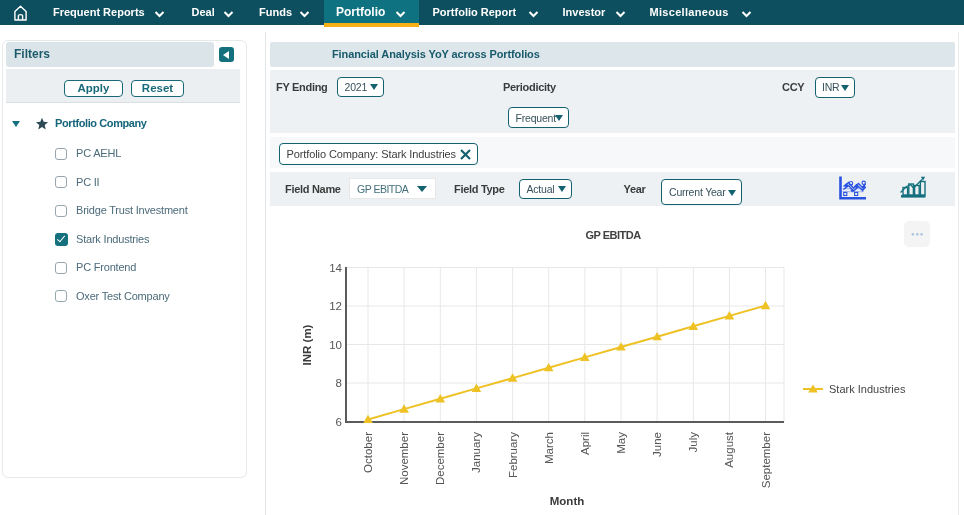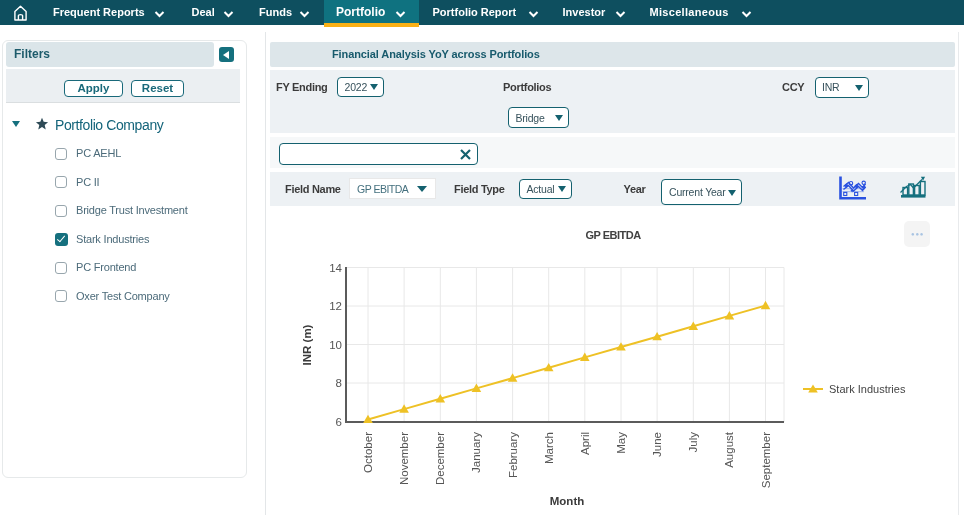--- a/index.html
+++ b/index.html
@@ -82,21 +82,21 @@
   </div>
 <div id="collbtn"></div>
 <div id="applyrow"></div>
 <div class="btn" style="left:64px;width:59px">Apply</div>
 <div class="btn" style="left:131px;width:53px">Reset</div>
 
 <div class="tri" style="left:12px;top:120.5px"></div>
 <svg class="abs" style="left:35px;top:116.5px" width="14" height="14" viewBox="0 0 15 15">
     <path d="M7.5 0.8 L9.3 5.2 L14 5.6 L10.4 8.7 L11.5 13.3 L7.5 10.8 L3.5 13.3 L4.6 8.7 L1 5.6 L5.7 5.2 Z" fill="#2e4a56"></path>
   </svg>
-<span class="lbl" style="left:55px;top:117px;font-weight:normal;color:#14647a;font-size:14px;letter-spacing:-0.4px">Portfolio Company</span>
+<span class="lbl" style="left:55px;top:117px;font-weight:bold;color:#14647a;font-size:11px;letter-spacing:-0.4px">Portfolio Company</span>
 
 <div class="cb" style="left:55px;top:147.5px"></div>
 <span class="lbl" style="left:76px;top:147px">PC AEHL</span>
 <div class="cb" style="left:55px;top:176px"></div>
 <span class="lbl" style="left:76px;top:175.5px">PC II</span>
 <div class="cb" style="left:55px;top:204.5px"></div>
 <span class="lbl" style="left:76px;top:204px">Bridge Trust Investment</span>
 <div class="cbc" style="left:54.5px;top:232.5px"></div>
 <span class="lbl" style="left:76px;top:232.5px">Stark Industries</span>
 <div class="cb" style="left:55px;top:261.5px"></div>
@@ -108,35 +108,36 @@
 <div id="vline2"></div>
 <div id="titlebar">
     <span class="t">Financial Analysis YoY across Portfolios</span>
   </div>
 <div id="row2"></div>
 <div id="row3"></div>
 <div id="row4"></div>
 
 <span class="flabel" style="left:276px;top:81px">FY Ending</span>
 <div class="sel" style="left:336.5px;top:76.5px;width:47px;height:20px">
-    <span class="tx">2022</span>
-    <span class="caret"></span>
-  </div>
-<span class="flabel" style="left:503px;top:81px">Portfolios</span>
+    <span class="tx">2021</span>
+    <span class="caret"></span>
+  </div>
+<span class="flabel" style="left:503px;top:81px">Periodicity</span>
 <div class="sel" style="left:507.5px;top:107px;width:61px;height:21px">
-    <span class="tx">Bridge</span>
+    <span class="tx">Frequent</span>
     <span class="caret"></span>
   </div>
 <span class="flabel" style="left:782px;top:81px">CCY</span>
-<div class="sel" style="left:815px;top:76.5px;width:54px;height:21px">
+<div class="sel" style="left:815px;top:76.5px;width:40px;height:21px">
     <span class="tx" style="left:6px">INR</span>
     <span class="caret"></span>
   </div>
 
 <div id="tag">
+    <span class="tx">Portfolio Company: Stark Industries</span>
 <svg class="abs" style="right:5px;top:4px" width="13" height="13" viewBox="0 0 13 13">
       <path d="M2 2 L11 11 M11 2 L2 11" stroke="#14616f" stroke-width="2.2"></path>
     </svg>
 </div>
 
 <span class="flabel" style="left:285px;top:183px">Field Name</span>
 <div id="fnsel">
     <span class="tx">GP EBITDA</span>
     <span class="caret" style="right:8px;border-left-width:5px;border-right-width:5px;border-top-width:6.5px"></span>
   </div>

